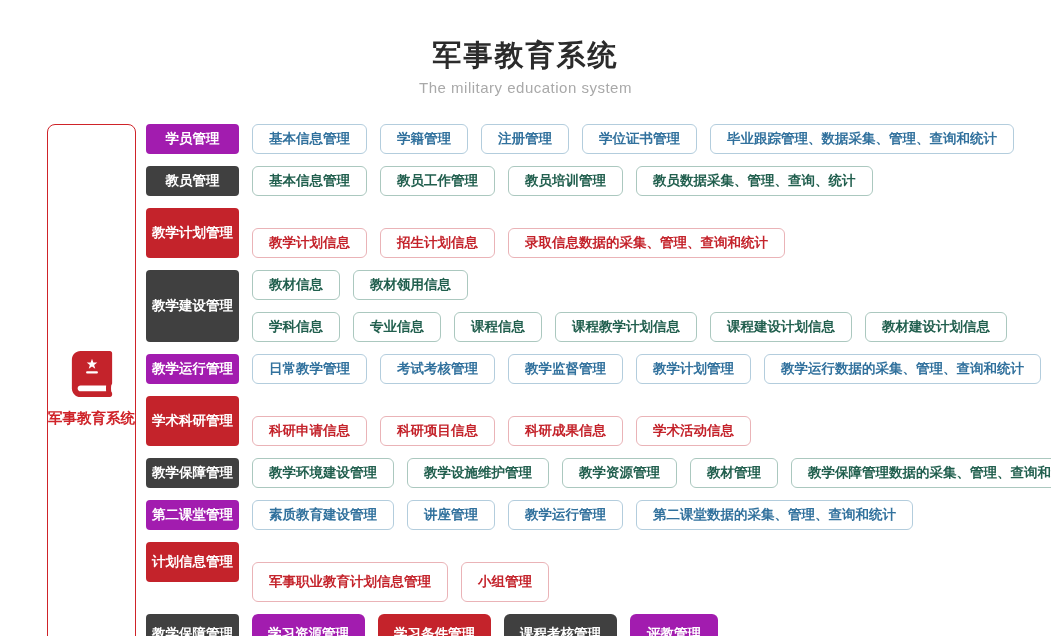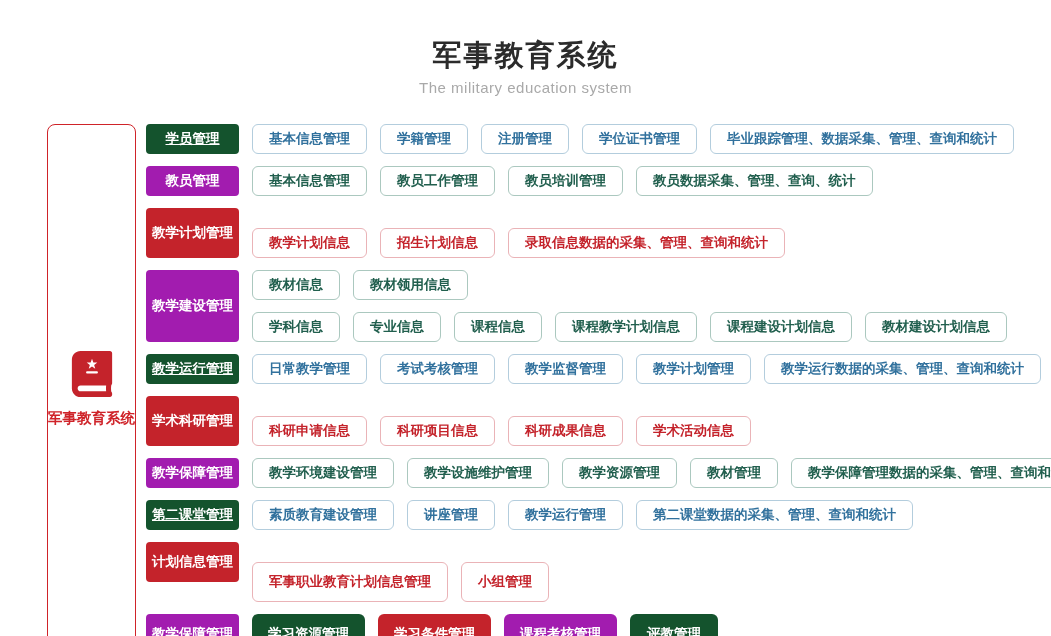--- a/index.html
+++ b/index.html
@@ -78,22 +78,22 @@
     margin-right: 13px;
     flex-shrink: 0;
   }
   .item {
     border-radius: 6px;
     padding: 0 16px;
     min-width: 88px;
     background: #ffffff;
   }
   .row.tall .btn, .row.tall .cat { height: 40px; min-height: 40px; }
-  .fill-blue  { background: #14532d; color: #fff; text-decoration: underline; }
-  .fill-green { background: #a21caf; color: #fff; }
+  .fill-blue  { background: #a21caf; color: #fff; }
+  .fill-green { background: #404040; color: #fff; }
   .fill-red   { background: #c4232b; color: #fff; }
   .outline-blue  { border: 1px solid #b3cddd; color: #31719d; }
   .outline-green { border: 1px solid #abc8bf; color: #215f4e; }
   .outline-red   { border: 1px solid #eab3b7; color: #c4232b; margin-top: 20px; }
 </style>
 </head>
 <body>
 
 <div class="header">
   <div class="title">军事教育系统</div>

